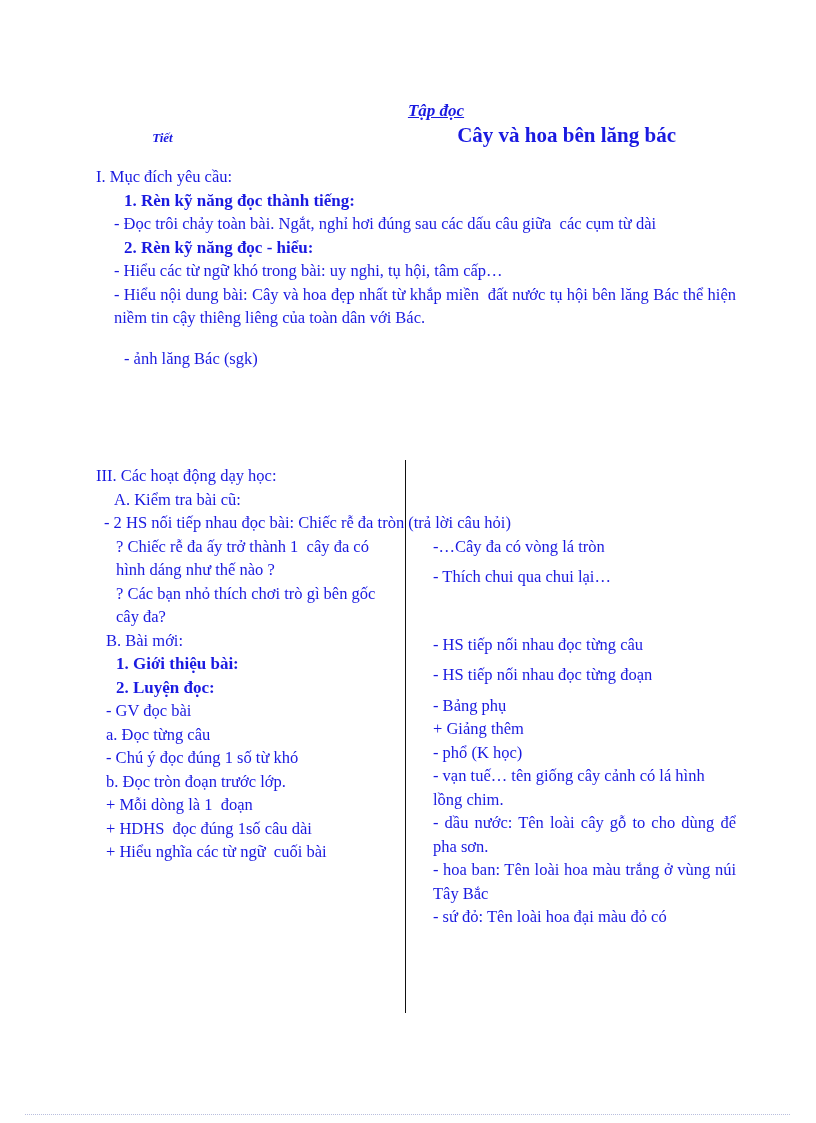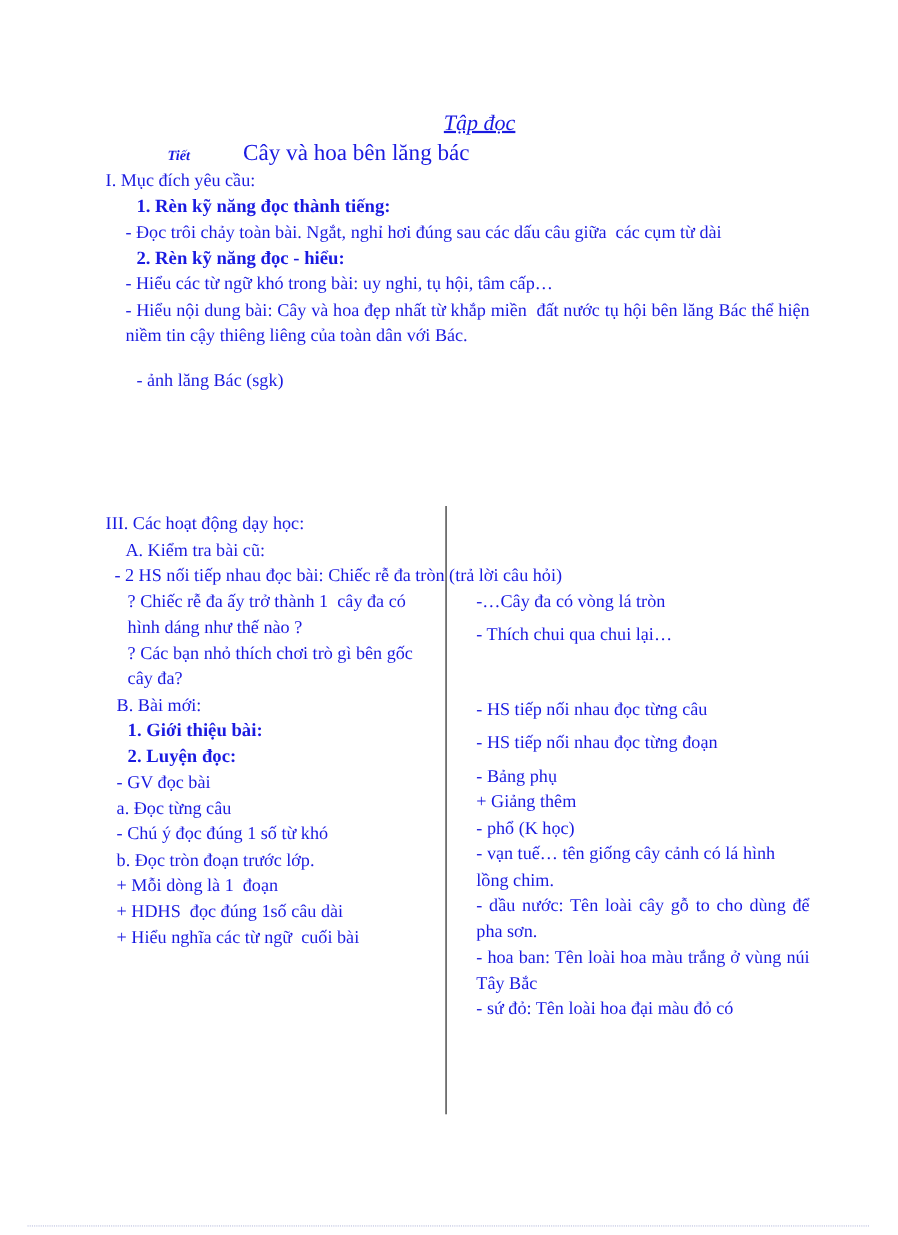--- a/index.html
+++ b/index.html
@@ -28,55 +28,55 @@
     position: absolute;
     left: 96px;
     top: 101px;
     width: 640px;
   }
   .subject-line {
     text-align: center;
     margin-left: 40px;
   }
   .subject {
-    font-weight: normal;
+    font-weight: bold;
     font-style: italic;
-    font-size: 20px;
+    font-size: 17px;
     text-decoration: underline;
     letter-spacing: 0px;
   }
   .title-row {
     display: flex;
     align-items: baseline;
     margin-top: 2px;
   }
   .tiet {
     font-weight: bold;
     font-style: italic;
     font-size: 13px;
     width: 125px;
     flex: 0 0 125px;
     padding-left: 8px;
     box-sizing: border-box;
     text-align: center;
   }
   .main-title {
-    font-weight: normal;
+    font-weight: bold;
     font-size: 21px;
     flex: 1;
-    text-align: left;
+    text-align: right;
     padding-right: 60px;
     white-space: nowrap;
   }
 
   
   .content {
     position: absolute;
     left: 96px;
-    top: 152px;
+    top: 165px;
     width: 640px;
   }
   .ln {
     font-size: 16.5px;
     line-height: 23.5px;
     margin: 0;
     white-space: pre-wrap;
   }
   .ln.b { font-weight: bold; font-size: 17px; }
   .ind1 { text-indent: 0; }

